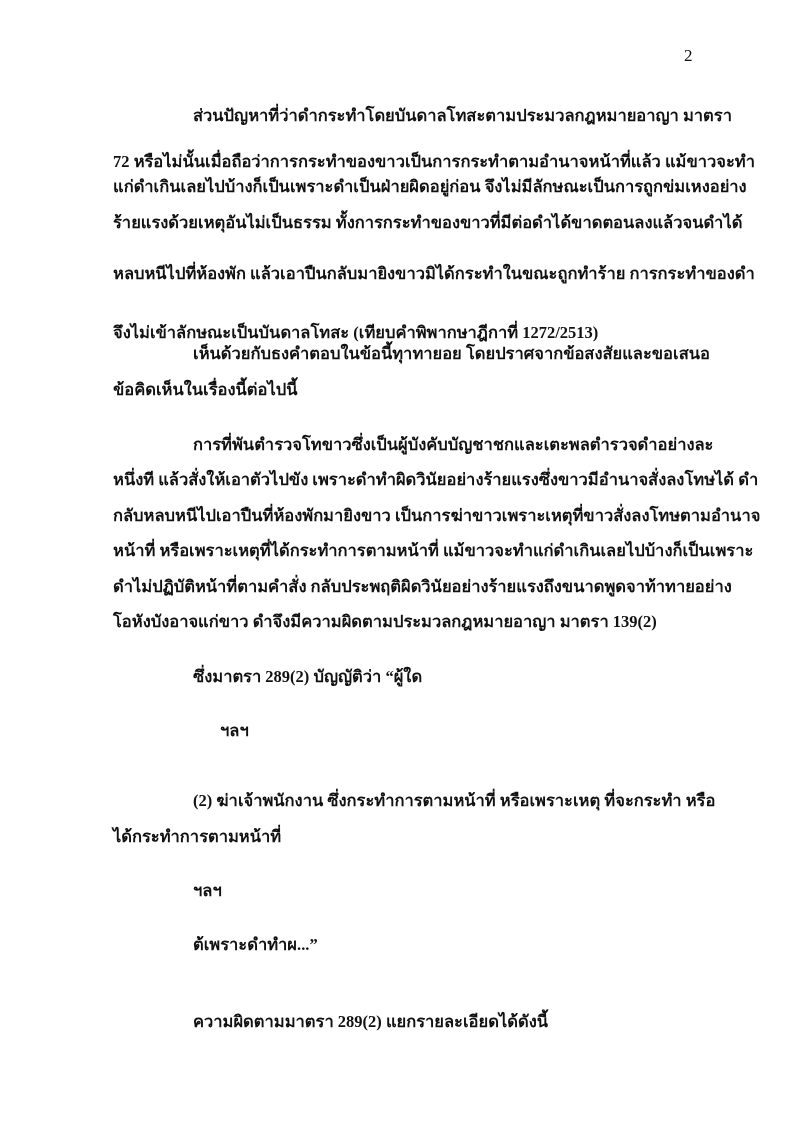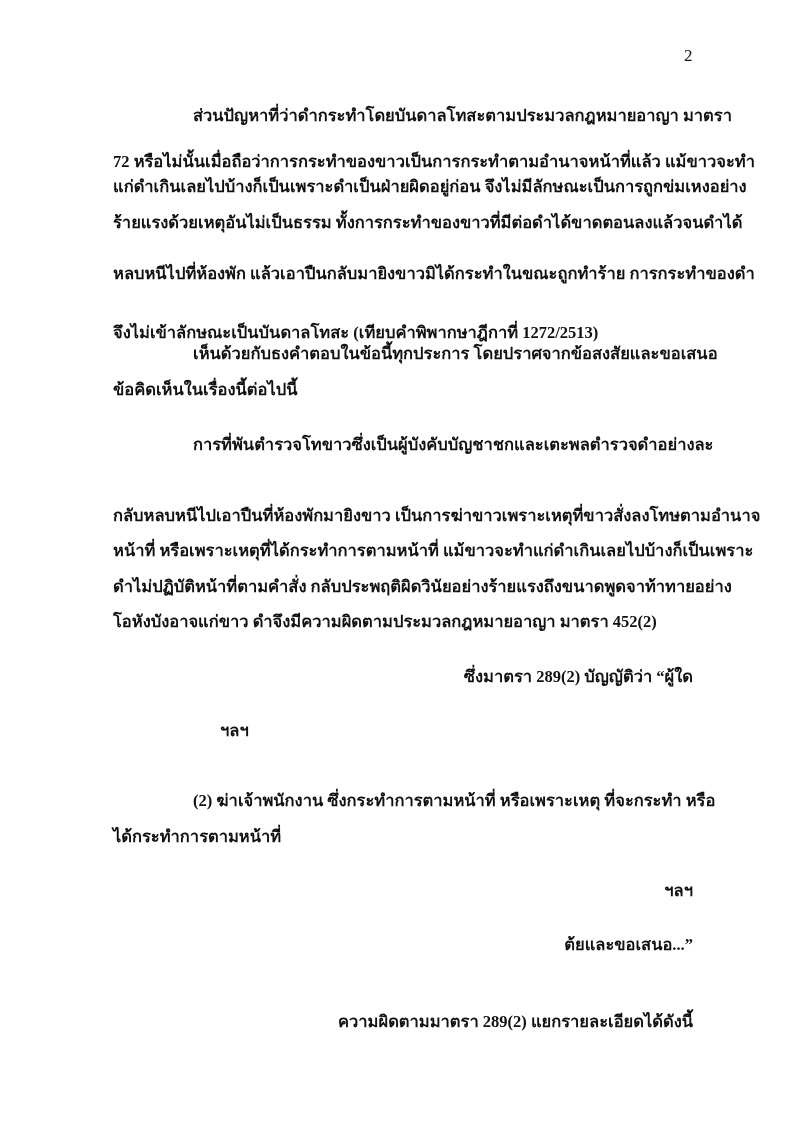--- a/index.html
+++ b/index.html
@@ -3,49 +3,50 @@
 <meta charset="utf-8">
 <style>
   html, body { margin: 0; padding: 0; background: #ffffff; }
   body { width: 794px; height: 1123px; position: relative; overflow: hidden;
          font-family: "Liberation Serif", "DejaVu Serif", serif; color: #111; }
   .page { position: absolute; left: 0; top: 0; width: 794px; height: 1123px; background: #fff; }
   .page-number { position: absolute; left: 684px; top: 46px; font-size: 17px; }
   .line { position: absolute; left: 113px; width: 580px; font-size: 16.5px; line-height: 22px;
           white-space: nowrap; letter-spacing: 0; font-weight: bold; }
   .justify { text-align: justify; text-align-last: justify; }
-  .indent { left: 193px; width: 500px; text-align: right; }
+  .indent { left: 193px; width: 500px; }
   .bold { font-weight: bold; }
   .ind2 { left: 220px; }
 </style>
 </head>
 <body>
 
 <div class="page">
 
   <div class="page-number">2</div>
 
   <div class="line indent justify" style="top:105px;">ส่วนปัญหาที่ว่าดำกระทำโดยบันดาลโทสะตามประมวลกฎหมายอาญา มาตรา</div>
   <div class="line justify" style="top:151px;">72 หรือไม่นั้นเมื่อถือว่าการกระทำของขาวเป็นการกระทำตามอำนาจหน้าที่แล้ว แม้ขาวจะทำ</div>
   <div class="line justify" style="top:176px;">แก่ดำเกินเลยไปบ้างก็เป็นเพราะดำเป็นฝ่ายผิดอยู่ก่อน จึงไม่มีลักษณะเป็นการถูกข่มเหงอย่าง</div>
   <div class="line justify" style="top:212px;">ร้ายแรงด้วยเหตุอันไม่เป็นธรรม ทั้งการกระทำของขาวที่มีต่อดำได้ขาดตอนลงแล้วจนดำได้</div>
   <div class="line justify" style="top:231px;margin-top:32px;">หลบหนีไปที่ห้องพัก แล้วเอาปืนกลับมายิงขาวมิได้กระทำในขณะถูกทำร้าย การกระทำของดำ</div>
   <div class="line" style="top:282px;margin-top:40px;">จึงไม่เข้าลักษณะเป็นบันดาลโทสะ (เทียบคำพิพากษาฎีกาที่ 1272/2513)</div>
 
-  <div class="line indent justify" style="top:343px;">เห็นด้วยกับธงคำตอบในข้อนี้ทุกประการ โดยปราศจากข้อสงสัยและขอเสนอ</div>
+  <div class="line indent justify" style="top:343px;">เห็นด้วยกับธงคำตอบในข้อนี้ทุาทายอย โดยปราศจากข้อสงสัยและขอเสนอ</div>
   <div class="line indent justify" style="top:434px;">การที่พันตำรวจโทขาวซึ่งเป็นผู้บังคับบัญชาชกและเตะพลตำรวจดำอย่างละ</div>
 
   <div class="line" style="top:379px;">ข้อคิดเห็นในเรื่องนี้ต่อไปนี้</div>
+  <div class="line justify" style="top:469px;">หนึ่งที แล้วสั่งให้เอาตัวไปขัง เพราะดำทำผิดวินัยอย่างร้ายแรงซึ่งขาวมีอำนาจสั่งลงโทษได้ ดำ</div>
   <div class="line justify" style="top:505px;">กลับหลบหนีไปเอาปืนที่ห้องพักมายิงขาว เป็นการฆ่าขาวเพราะเหตุที่ขาวสั่งลงโทษตามอำนาจ</div>
   <div class="line justify" style="top:540px;">หน้าที่ หรือเพราะเหตุที่ได้กระทำการตามหน้าที่ แม้ขาวจะทำแก่ดำเกินเลยไปบ้างก็เป็นเพราะ</div>
   <div class="line justify" style="top:576px;">ดำไม่ปฏิบัติหน้าที่ตามคำสั่ง กลับประพฤติผิดวินัยอย่างร้ายแรงถึงขนาดพูดจาท้าทายอย่าง</div>
-  <div class="line" style="top:611px;">โอหังบังอาจแก่ขาว ดำจึงมีความผิดตามประมวลกฎหมายอาญา มาตรา 452(2)</div>
+  <div class="line" style="top:611px;">โอหังบังอาจแก่ขาว ดำจึงมีความผิดตามประมวลกฎหมายอาญา มาตรา 139(2)</div>
 
   <div class="line indent bold" style="top:666px;">ซึ่งมาตรา  289(2) บัญญัติว่า “ผู้ใด</div>
   <div class="line ind2 bold" style="top:720px;">ฯลฯ</div>
   <div class="line indent bold justify" style="top:790px;">(2)  ฆ่าเจ้าพนักงาน ซึ่งกระทำการตามหน้าที่ หรือเพราะเหตุ ที่จะกระทำ หรือ</div>
   <div class="line bold" style="top:826px;">ได้กระทำการตามหน้าที่</div>
   <div class="line indent bold" style="top:880px;">ฯลฯ</div>
-  <div class="line indent bold" style="top:934px;">ต้ยและขอเสนอ...”</div>
+  <div class="line indent bold" style="top:934px;">ต้เพราะดำทำผ...”</div>
 
   <div class="line indent" style="top:1011px;">ความผิดตามมาตรา 289(2) แยกรายละเอียดได้ดังนี้</div>
 
 </div>
 
 </body></html>

